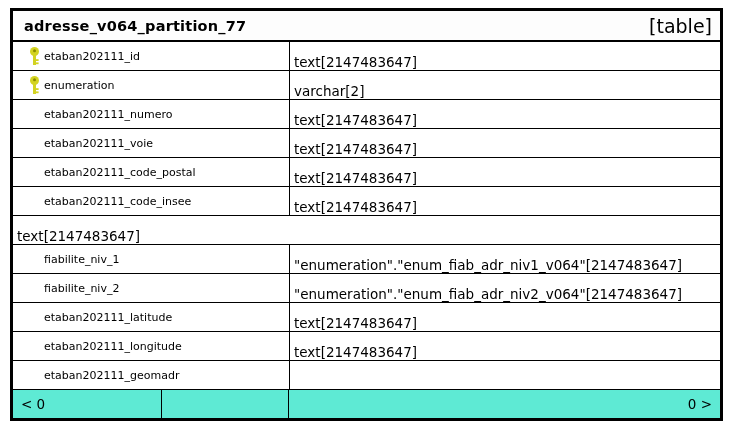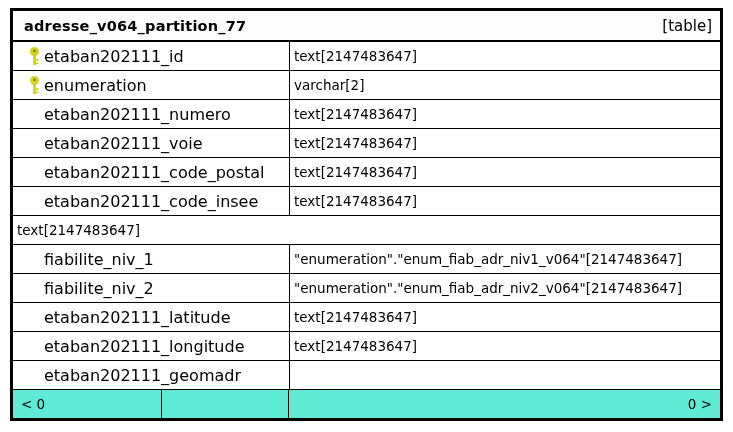--- a/index.html
+++ b/index.html
@@ -34,21 +34,21 @@
     padding: 0 8px 0 11px;
     background: #fdfdfd;
   }
   .node-title {
     font-weight: bold;
     font-size: 14.5px;
     letter-spacing: 0.2px;
     white-space: nowrap;
   }
   .node-kind {
-    font-size: 15px;
+    font-size: 19px;
     white-space: nowrap;
   }
   .columns-list {
     display: flex;
     flex-direction: column;
   }
   .row {
     height: 29px;
     box-sizing: border-box;
     display: flex;
@@ -65,28 +65,28 @@
   }
   .icon-slot {
     width: 9px;
     height: 18px;
     margin-right: 5px;
     flex: 0 0 auto;
     display: flex;
     align-items: center;
   }
   .col-name {
-    font-size: 16px;
+    font-size: 11px;
     white-space: nowrap;
     text-align: right;
   }
   .cell-type {
     flex: 1;
     display: flex;
-    align-items: center;
+    align-items: flex-end;
     padding-left: 4px;
     overflow: hidden;
   }
   .col-type {
     font-size: 13.5px;
     white-space: nowrap;
   }
   .node-footer {
     height: 28px;
     box-sizing: border-box;

